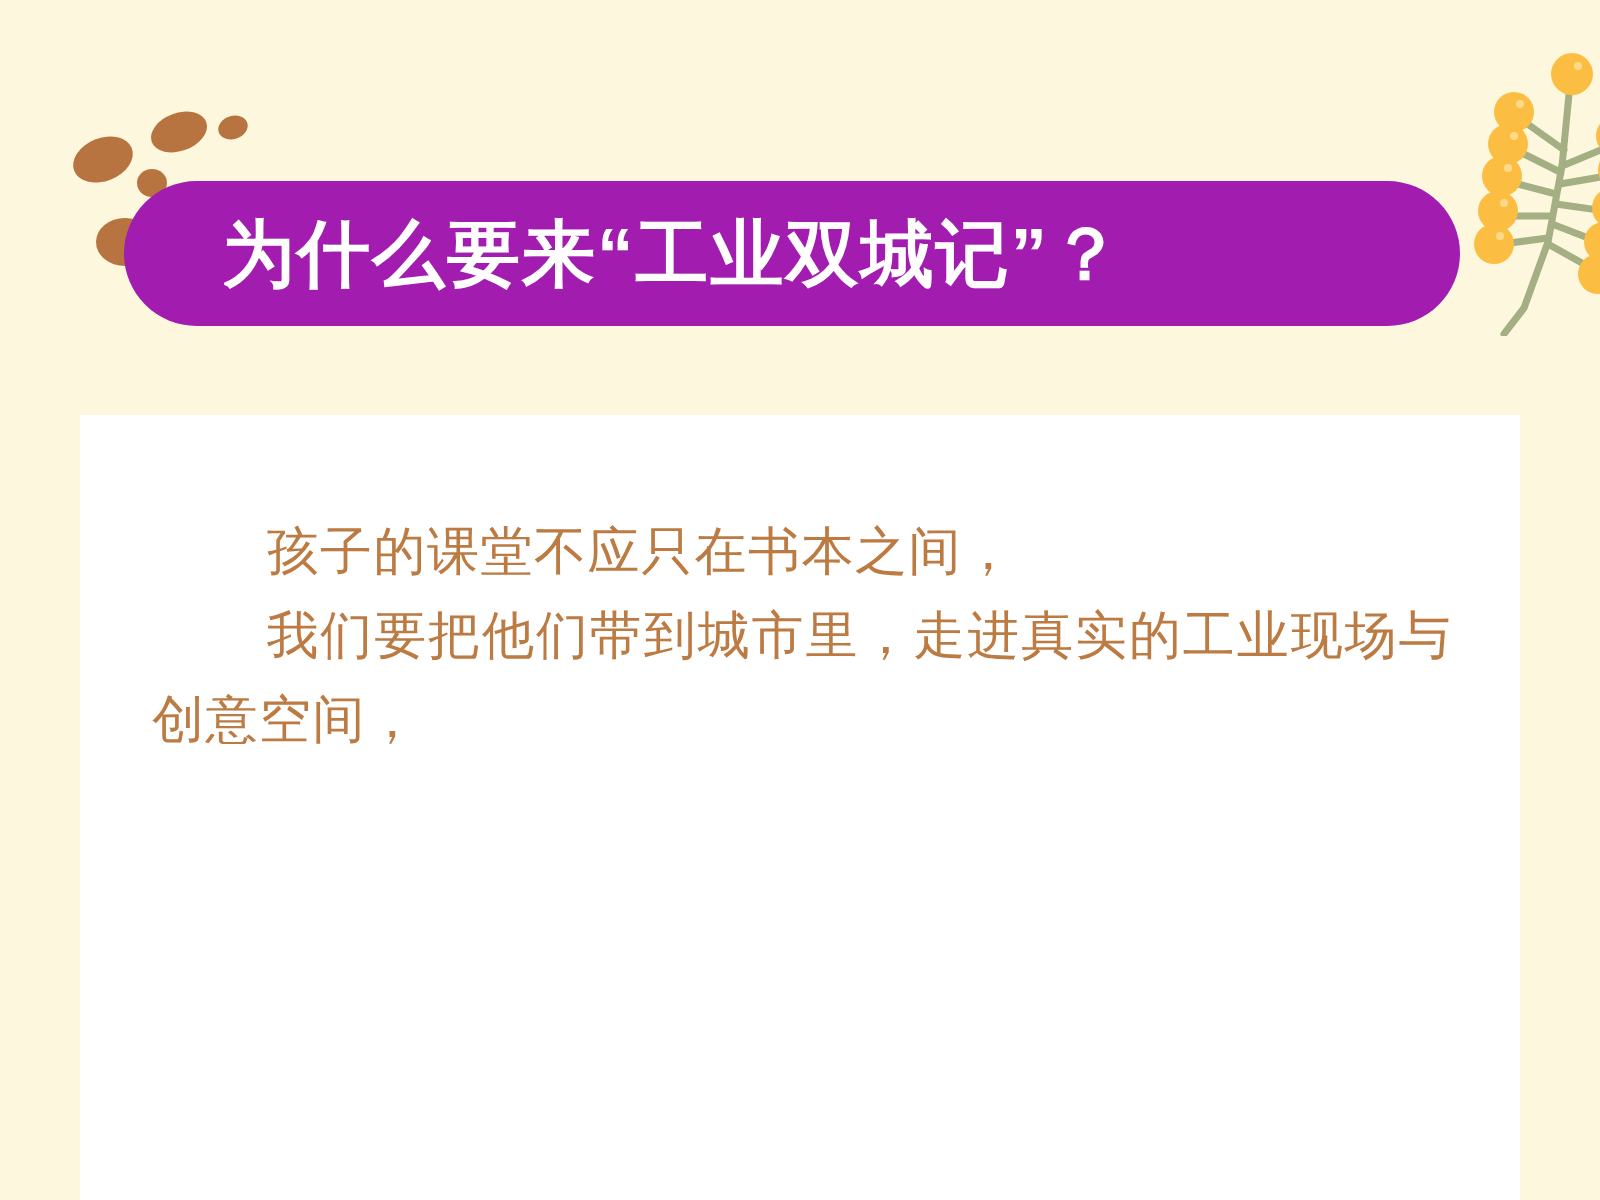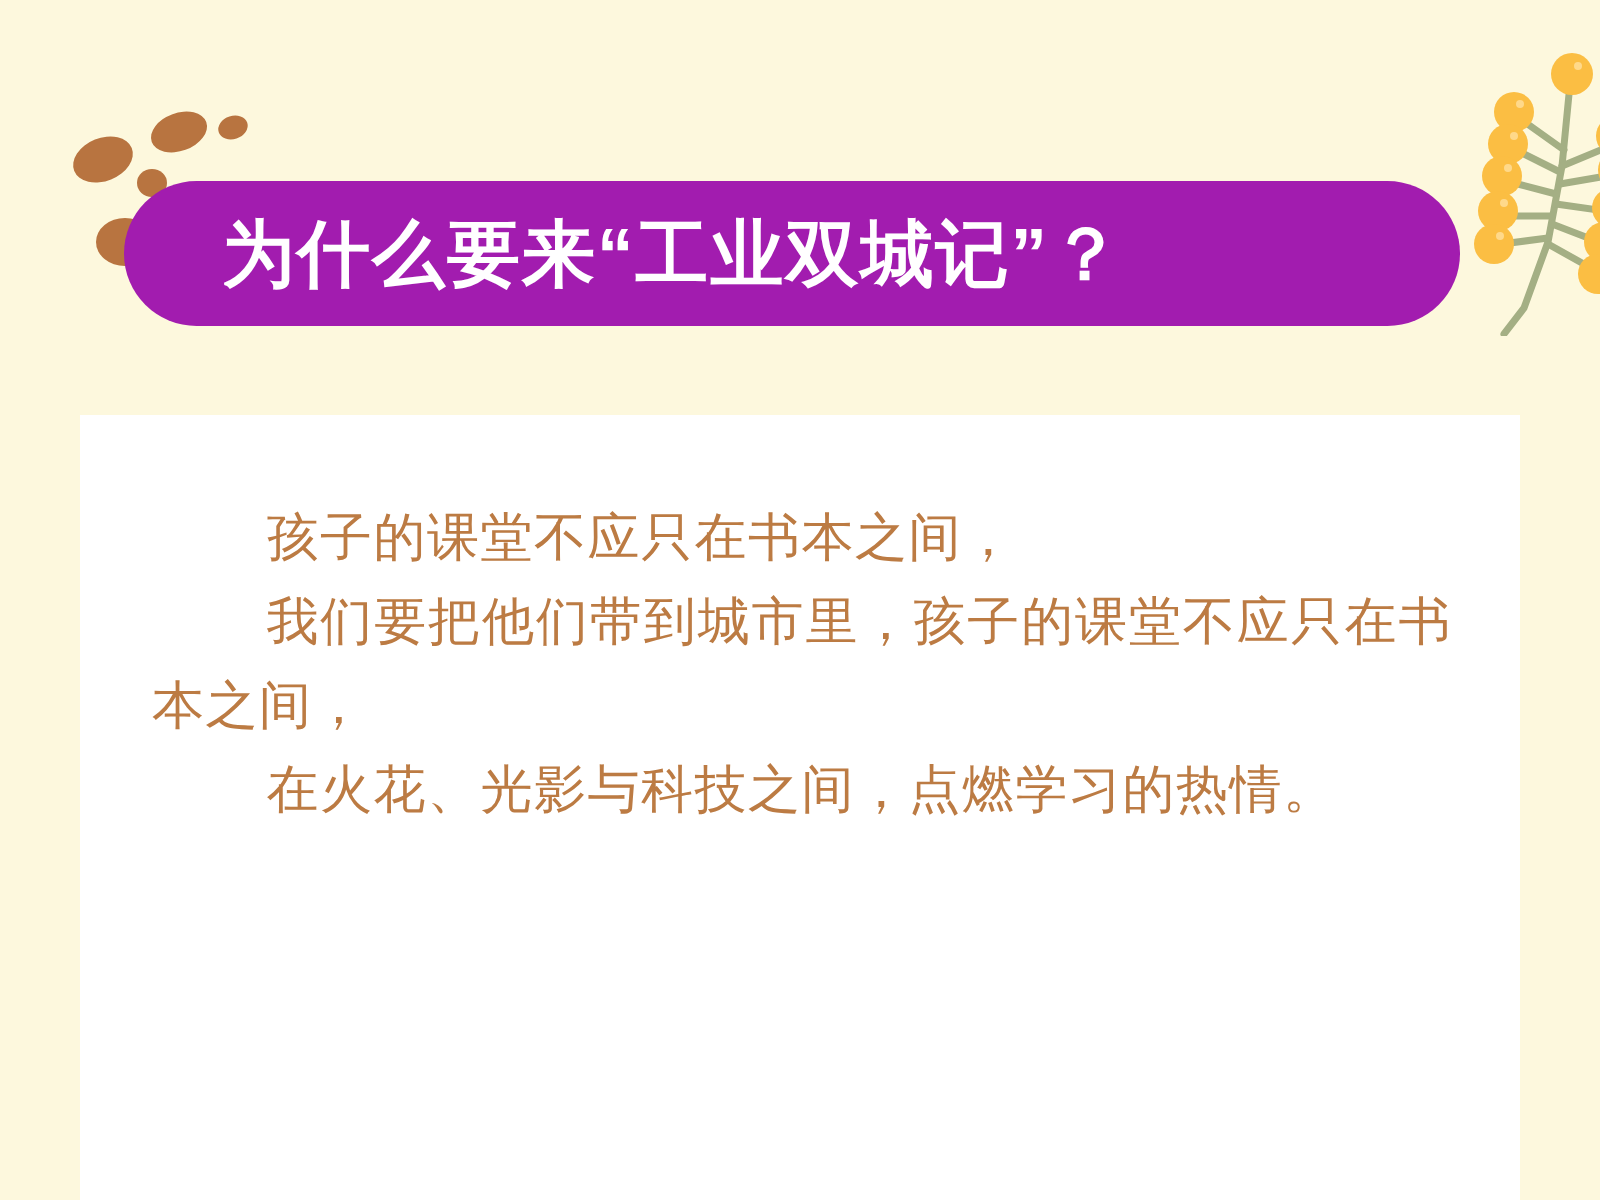--- a/index.html
+++ b/index.html
@@ -93,21 +93,21 @@
     left: 80px;
     top: 415px;
     width: 1440px;
     height: 820px;
     background: #ffffff;
     z-index: 1;
   }
   .body-copy {
     position: absolute;
     left: 72px;
-    top: 80px;
+    top: 94px;
     width: 1300px;
     color: #bc7b43;
     font-size: 52px;
     line-height: 84px;
     letter-spacing: 1.5px;
     text-align: justify;
   }
   .para {
     margin: 0;
     text-indent: 2.2em;
@@ -166,18 +166,17 @@
       <circle cx="172" cy="116" r="4"></circle>
       <circle cx="166" cy="154" r="4"></circle>
       <circle cx="158" cy="188" r="4"></circle>
       <circle cx="152" cy="220" r="4"></circle>
     </g>
   </svg>
 
   <div class="content-card">
     <div class="body-copy">
       <p class="para">孩子的课堂不应只在书本之间，</p>
-      <p class="para">我们要把他们带到城市里，孩子的课堂不应只在书本之间，</p>
-      <p class="para">在火花、光影与科技之间，点燃学习的热情。</p>
+      <p class="para">我们要把他们带到城市里，走进真实的工业现场与创意空间，</p>
     </div>
   </div>
 
 </div>
 
 </body></html>

